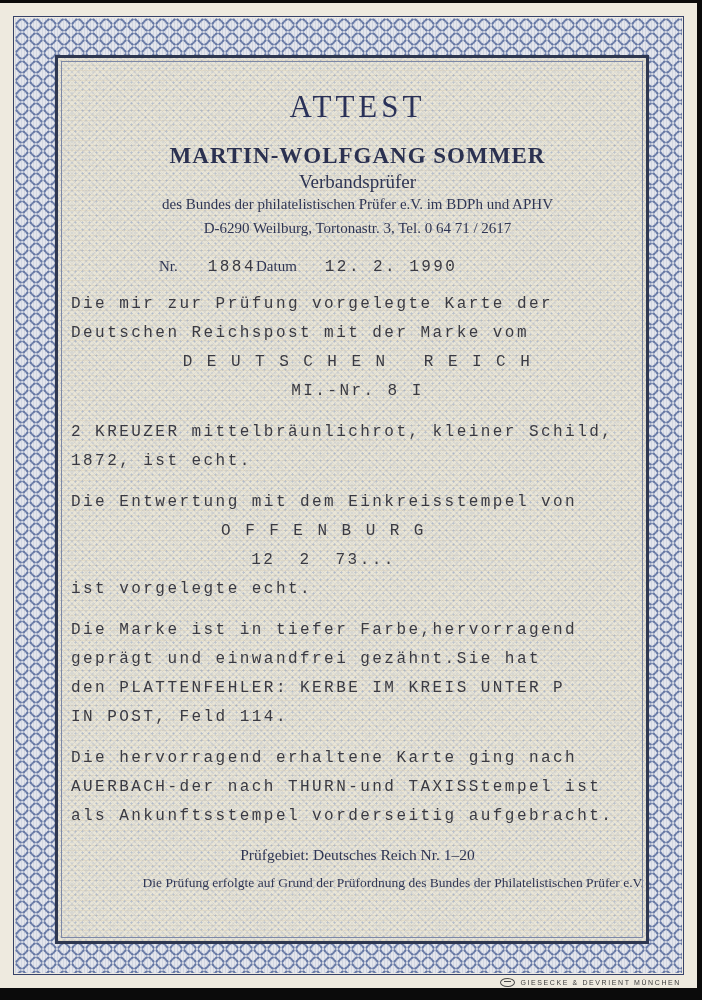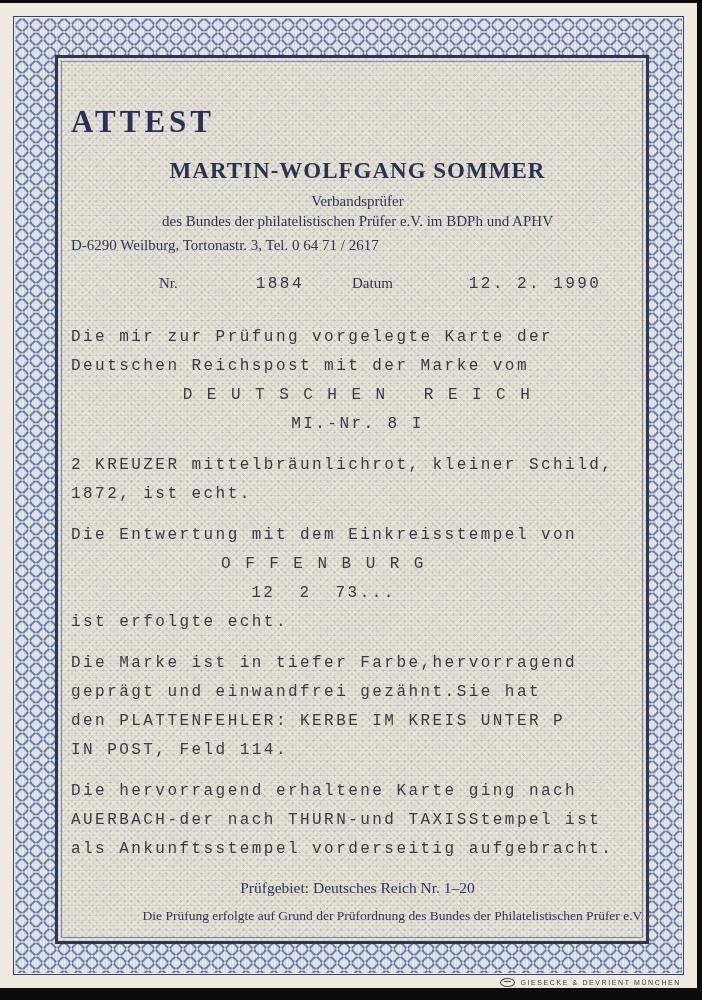--- a/index.html
+++ b/index.html
@@ -43,45 +43,45 @@
       repeating-linear-gradient(45deg, rgba(140,150,185,.12) 0 1px, transparent 1px 4px),
       repeating-linear-gradient(-45deg, rgba(140,150,185,.12) 0 1px, transparent 1px 4px),
       repeating-linear-gradient(0deg, rgba(198,178,138,.20) 0 1px, transparent 1px 5px);
     background-size:7px 7px, 7px 7px, auto, auto, auto;
     background-position:0 0, 3.5px 3.5px, 0 0, 0 0, 0 0;
     color:#2c3254;
   }
   .inner-pad{ padding:30px 2px 0 13px; }
 
   .title{
-    font-weight:bold; font-size:31px; letter-spacing:4px;
-    color:#2a3158; margin:16px 0 0 0;
+    text-align:center; font-weight:normal; font-size:31px; letter-spacing:4px;
+    color:#2a3158; margin:1px 0 0 0;
   }
   .examiner-name{
     text-align:center; font-weight:bold; font-size:23px; letter-spacing:1px;
     color:#2b3150; margin-top:18px;
   }
-  .examiner-role{ text-align:center; font-size:15px; margin-top:9px; color:#2f3553;}
+  .examiner-role{ text-align:center; font-size:19px; margin-top:2px; color:#2f3553;}
   .examiner-assoc{ text-align:center; font-size:15px; margin-top:3px; color:#2f3553;}
-  .examiner-addr{ font-size:15px; margin-top:7px; color:#2f3553;}
+  .examiner-addr{ text-align:center; font-size:15px; margin-top:7px; color:#2f3553;}
 
   .nr-row{
-    display:flex; align-items:baseline; margin-top:16px; color:#2f3553;gap:48px;
+    display:flex; align-items:baseline; margin-top:16px; color:#2f3553;
   }
   .nr-label{ font-size:15px; margin-left:88px; }
   .nr-value{ margin-left:30px; }
   .datum-label{ font-size:15px; }
   .datum-value{ margin-left:28px; letter-spacing:4px; }
 
   .tw{
     font-family:"Liberation Mono","DejaVu Sans Mono",monospace;
     font-size:16px; letter-spacing:2.45px; color:#3a3a42;
     white-space:pre; line-height:29px;
   }
-  .body-block{ margin-top:24px; }
+  .body-block{ margin-top:8px; }
   .t-center{ text-align:center; }
   .shift-l{ transform:translateX(-34px); }
   .para-gap{ margin-top:12px; }
 
   .footer-area{ margin-top:15px; color:#2f3553; }
   .pruefgebiet{ text-align:center; font-size:15.5px; }
   .legal{ text-align:right; font-size:13.5px; margin-top:11px; }
 
   .imprint{
     position:absolute; right:16px; bottom:1px; height:10px;
@@ -128,21 +128,21 @@
         <div class="body-block">
           <div class="tw">Die mir zur Prüfung vorgelegte Karte der</div>
           <div class="tw">Deutschen Reichspost mit der Marke vom</div>
           <div class="tw t-center">D E U T S C H E N   R E I C H</div>
           <div class="tw t-center">MI.-Nr. 8 I</div>
           <div class="tw para-gap">2 KREUZER mittelbräunlichrot, kleiner Schild,</div>
           <div class="tw">1872, ist echt.</div>
           <div class="tw para-gap">Die Entwertung mit dem Einkreisstempel von</div>
           <div class="tw t-center shift-l">O F F E N B U R G</div>
           <div class="tw t-center shift-l">12  2  73...</div>
-          <div class="tw">ist erfolgte echt.</div>
+          <div class="tw">ist vorgelegte echt.</div>
           <div class="tw para-gap">Die Marke ist in tiefer Farbe,hervorragend</div>
           <div class="tw">geprägt und einwandfrei gezähnt.Sie hat</div>
           <div class="tw">den PLATTENFEHLER: KERBE IM KREIS UNTER P</div>
           <div class="tw">IN POST, Feld 114.</div>
           <div class="tw para-gap">Die hervorragend erhaltene Karte ging nach</div>
           <div class="tw">AUERBACH-der nach THURN-und TAXISStempel ist</div>
           <div class="tw">als Ankunftsstempel vorderseitig aufgebracht.</div>
         </div>
 
         <div class="footer-area">

